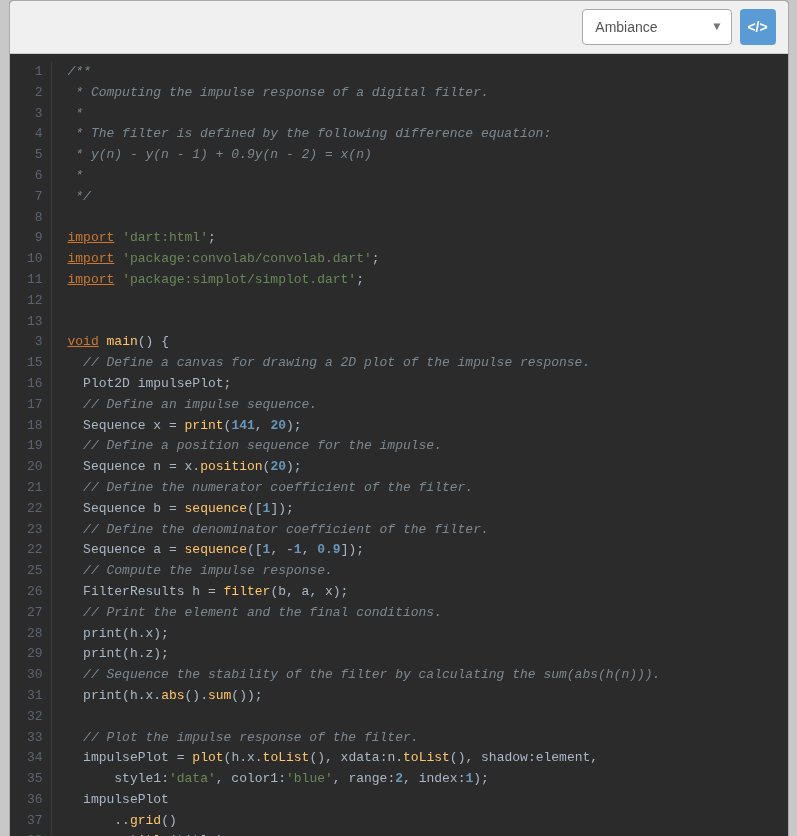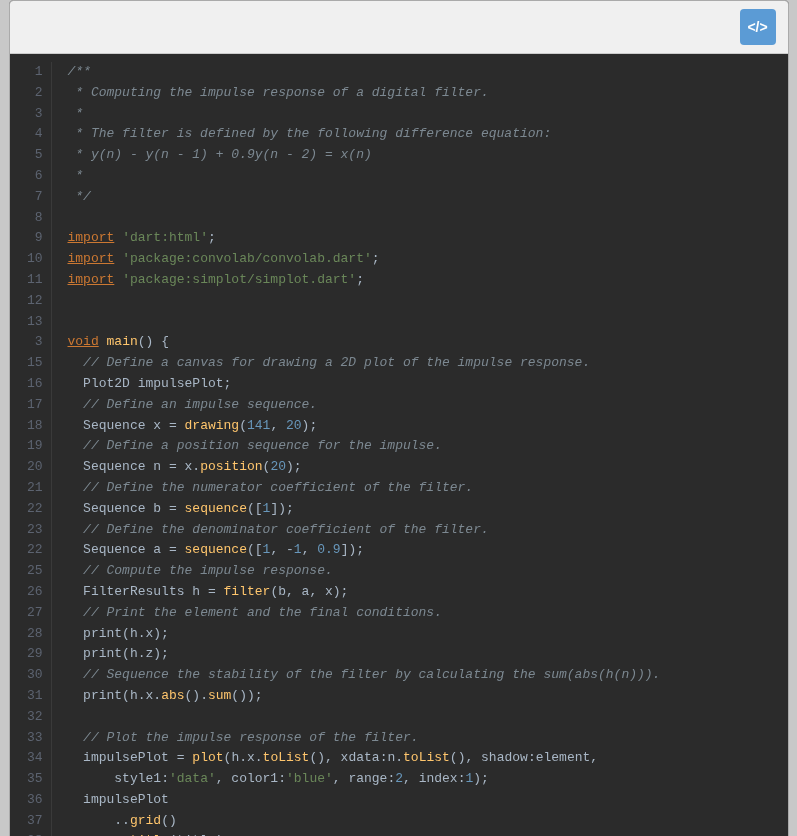--- a/index.html
+++ b/index.html
@@ -101,30 +101,34 @@
       line-height: 1.6;
       white-space: pre;
       overflow-x: auto;
     }
 
     
     .c-comment   { color: #7c8891; font-style: italic; }
     .c-keyword   { color: #cc7832; text-decoration: underline; }
     .c-string    { color: #6a8759; }
     .c-function  { color: #ffc66d; margin-top: 21px; }
-    .c-number    { color: #6897bb; }
+    .c-number    { color: #6897bb; font-weight: bold; }
     .c-plain     { color: #a9b7c6; }
     .c-op        { color: #a9b7c6; }
   </style>
 </head>
 <body>
 
 <div class="editor-container">
 
   <div class="toolbar">
+    <div class="theme-select-wrapper">
+      <select class="theme-select"><option>Ambiance</option><option>Default</option><option>Monokai</option><option>GitHub</option></select>
+      <span class="theme-chevron">▼</span>
+    </div>
     <button class="code-toggle-btn">
       <span>&lt;/&gt;</span>
     </button>
   </div>
 
   <div class="code-area">
     <div class="line-numbers">
       <div>1</div>
         <div>2</div>
         <div>3</div>
@@ -174,21 +178,21 @@
 
 <span class="c-keyword">import</span> <span class="c-string">'dart:html'</span><span class="c-plain">;</span>
 <span class="c-keyword">import</span> <span class="c-string">'package:convolab/convolab.dart'</span><span class="c-plain">;</span>
 <span class="c-keyword">import</span> <span class="c-string">'package:simplot/simplot.dart'</span><span class="c-plain">;</span>
 
 
 <span class="c-keyword">void</span> <span class="c-function">main</span><span class="c-plain">() {</span>
   <span class="c-comment">// Define a canvas for drawing a 2D plot of the impulse response.</span>
   <span class="c-plain">Plot2D impulsePlot;</span>
   <span class="c-comment">// Define an impulse sequence.</span>
-  <span class="c-plain">Sequence x </span><span class="c-op">=</span> <span class="c-function">drawing</span><span class="c-plain">(</span><span class="c-number">141</span><span class="c-plain">, </span><span class="c-number">20</span><span class="c-plain">);</span>
+  <span class="c-plain">Sequence x </span><span class="c-op">=</span> <span class="c-function">print</span><span class="c-plain">(</span><span class="c-number">141</span><span class="c-plain">, </span><span class="c-number">20</span><span class="c-plain">);</span>
   <span class="c-comment">// Define a position sequence for the impulse.</span>
   <span class="c-plain">Sequence n </span><span class="c-op">=</span> <span class="c-plain">x.</span><span class="c-function">position</span><span class="c-plain">(</span><span class="c-number">20</span><span class="c-plain">);</span>
   <span class="c-comment">// Define the numerator coefficient of the filter.</span>
   <span class="c-plain">Sequence b </span><span class="c-op">=</span> <span class="c-function">sequence</span><span class="c-plain">([</span><span class="c-number">1</span><span class="c-plain">]);</span>
   <span class="c-comment">// Define the denominator coefficient of the filter.</span>
   <span class="c-plain">Sequence a </span><span class="c-op">=</span> <span class="c-function">sequence</span><span class="c-plain">([</span><span class="c-number">1</span><span class="c-plain">, </span><span class="c-op">-</span><span class="c-number">1</span><span class="c-plain">, </span><span class="c-number">0.9</span><span class="c-plain">]);</span>
   <span class="c-comment">// Compute the impulse response.</span>
   <span class="c-plain">FilterResults h </span><span class="c-op">=</span> <span class="c-function">filter</span><span class="c-plain">(b, a, x);</span>
   <span class="c-comment">// Print the element and the final conditions.</span>
   <span class="c-plain">print(h.x);</span>

